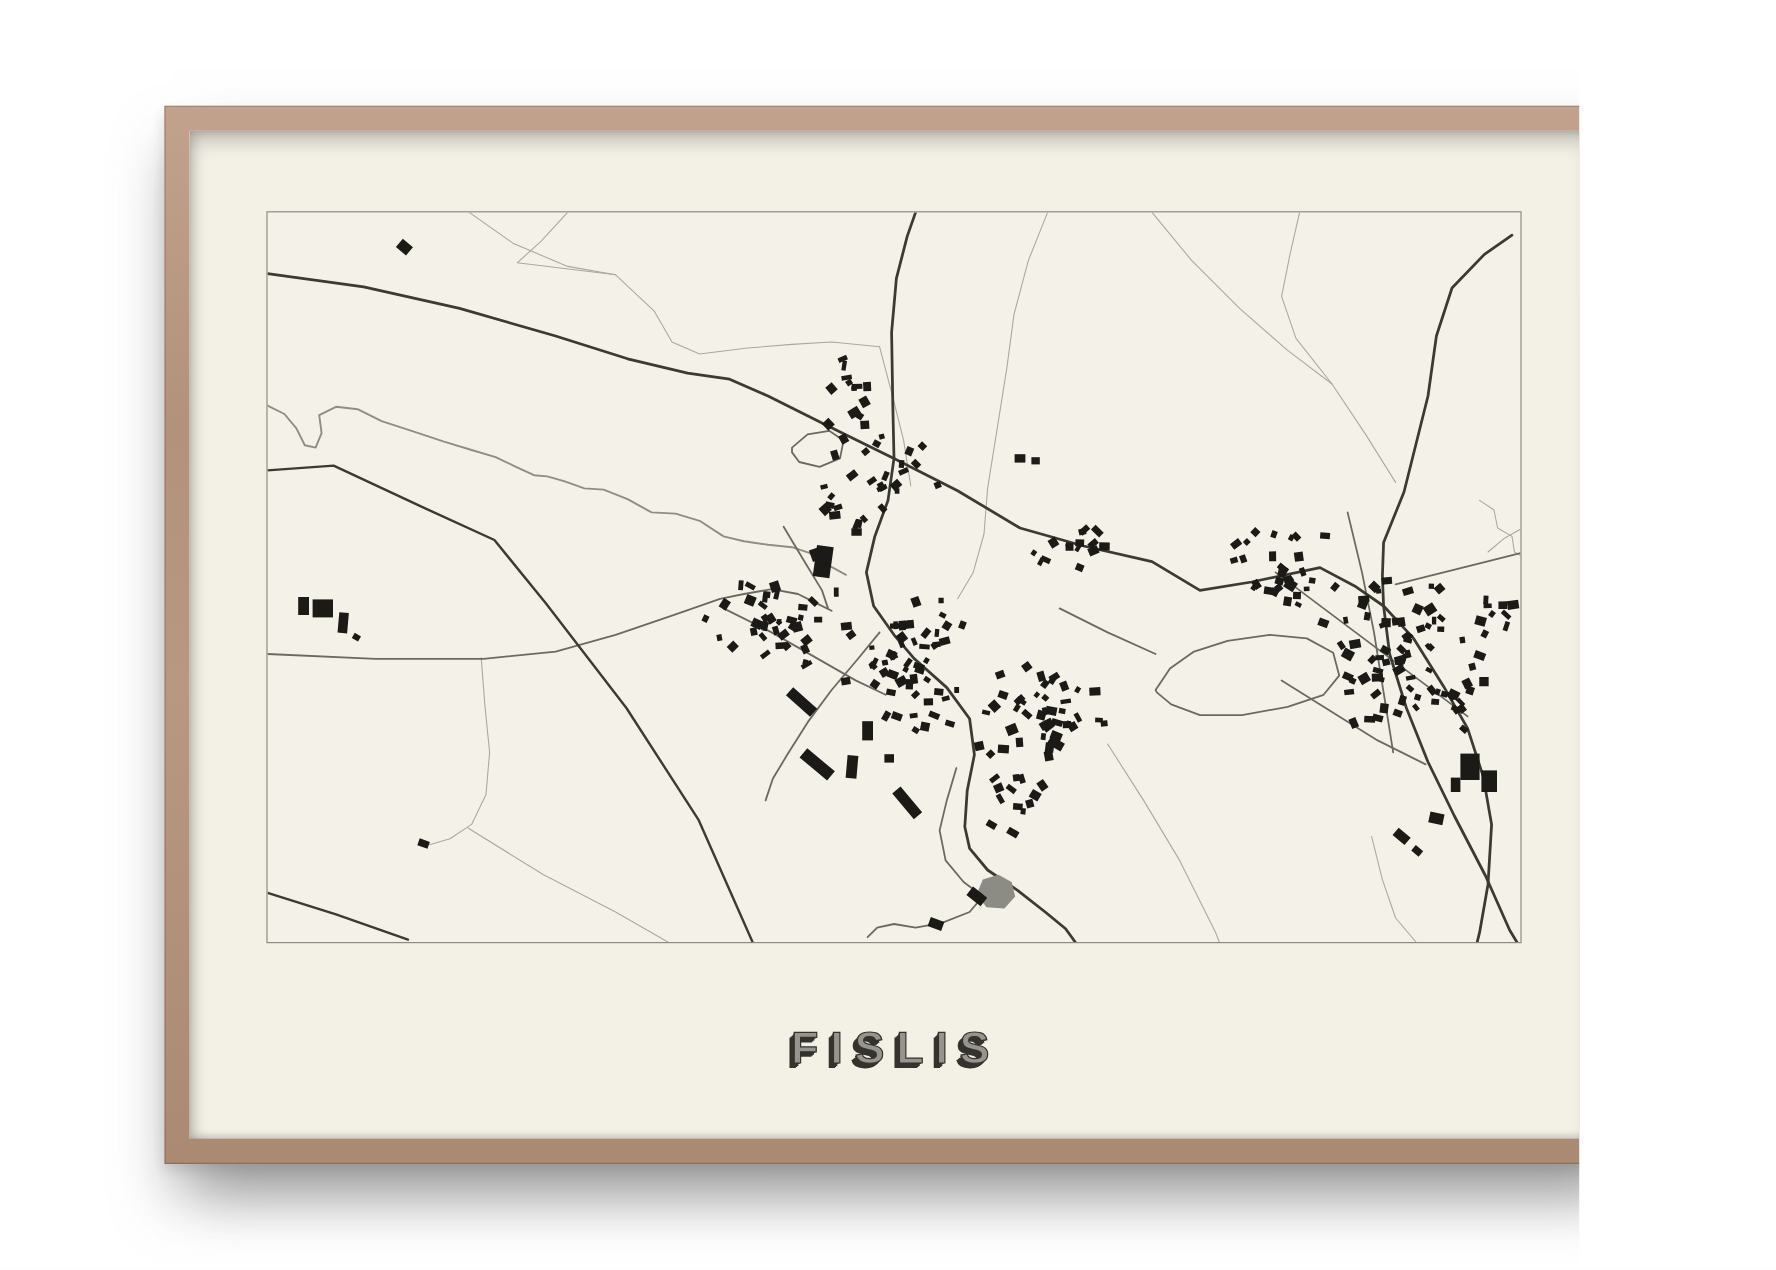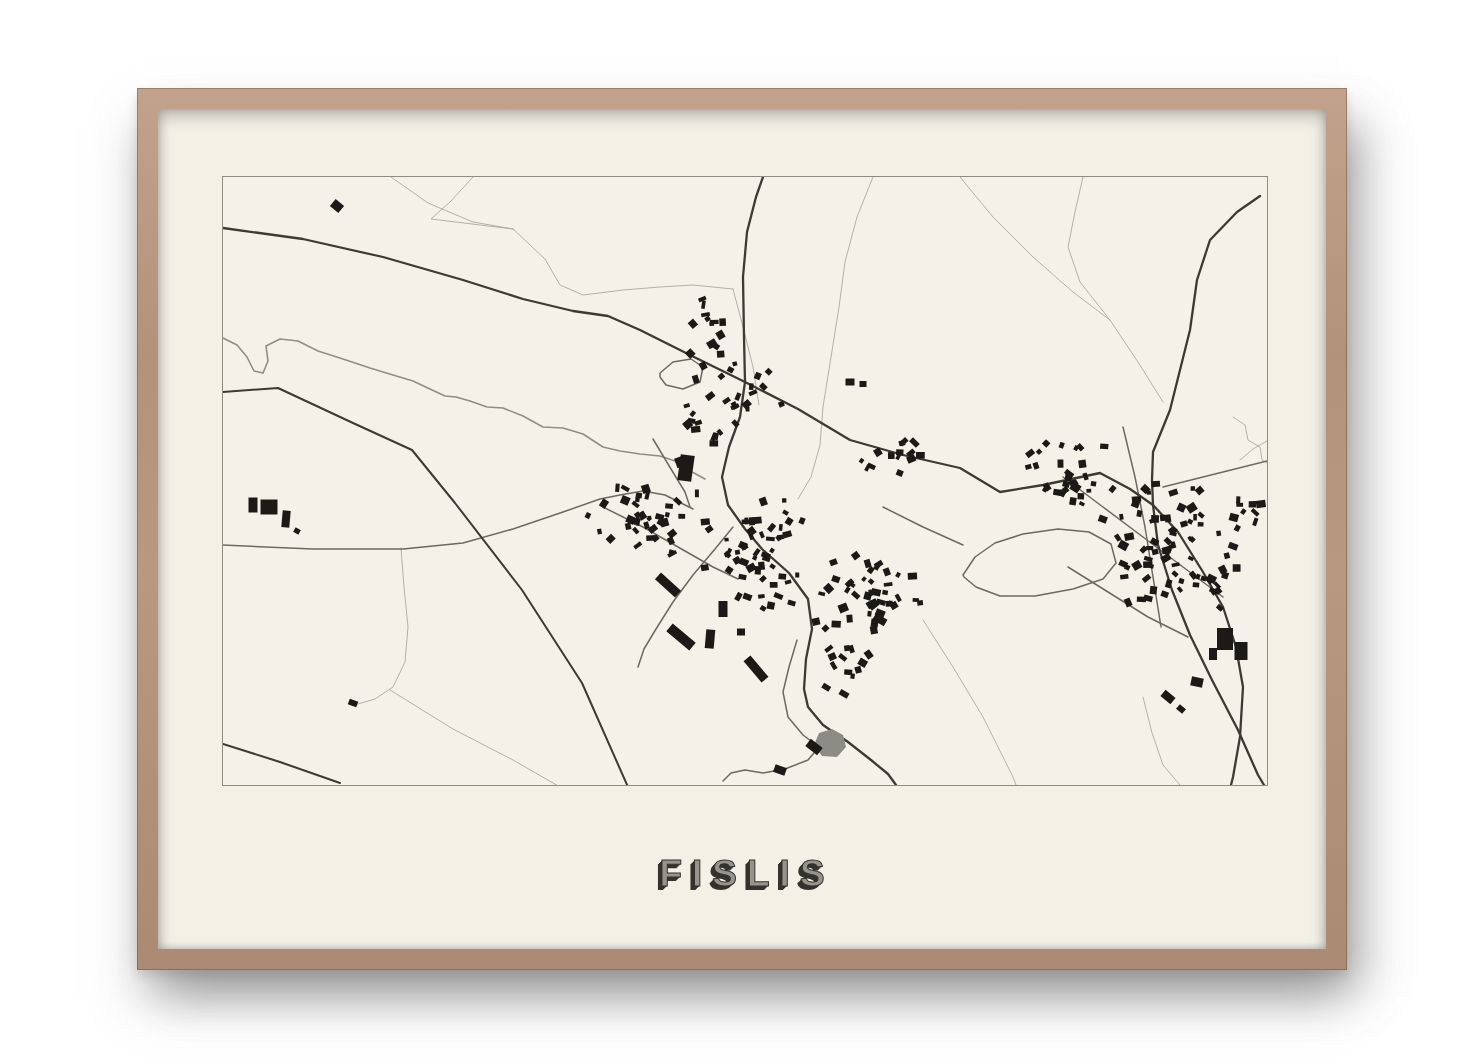--- a/index.html
+++ b/index.html
@@ -1,16 +1,16 @@
 <!DOCTYPE html>
 <html><head>
 <meta charset="utf-8">
 <style>
   html,body{margin:0;padding:0;background:#ffffff;}
-  .scene{position:relative;width:1480px;height:1058px;background:#ffffff;overflow:hidden;
+  .scene{position:relative;width:1316px;height:1058px;background:#ffffff;overflow:hidden;
          font-family:"Liberation Sans",sans-serif;}
   .frame{position:absolute;left:137px;top:88px;width:1210px;height:882px;box-sizing:border-box;
          background:linear-gradient(180deg,#c2a28c 0%,#b3927c 30%,#b99881 55%,#ab8a74 100%);
          box-shadow:inset 0 0 0 1px rgba(96,70,54,.40),
                     0 32px 46px -6px rgba(110,110,110,.50),
                     26px 28px 44px -8px rgba(110,110,110,.42),
                     0 6px 10px rgba(0,0,0,.12);}
   .mat{position:absolute;left:21px;top:21px;right:21px;bottom:21px;background:#f3f1e6;
        box-shadow:inset 0 8px 16px rgba(0,0,0,.22),
                   inset 0 -2px 6px rgba(0,0,0,.07),

